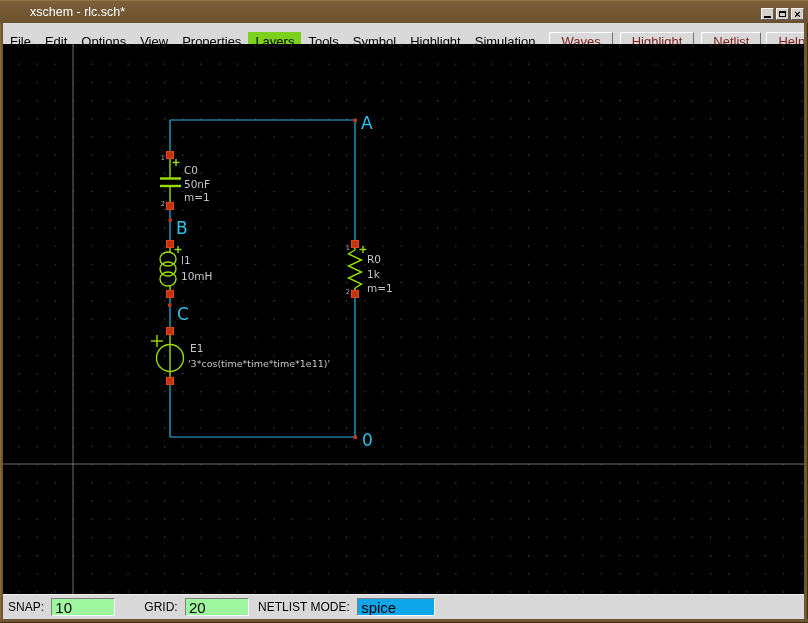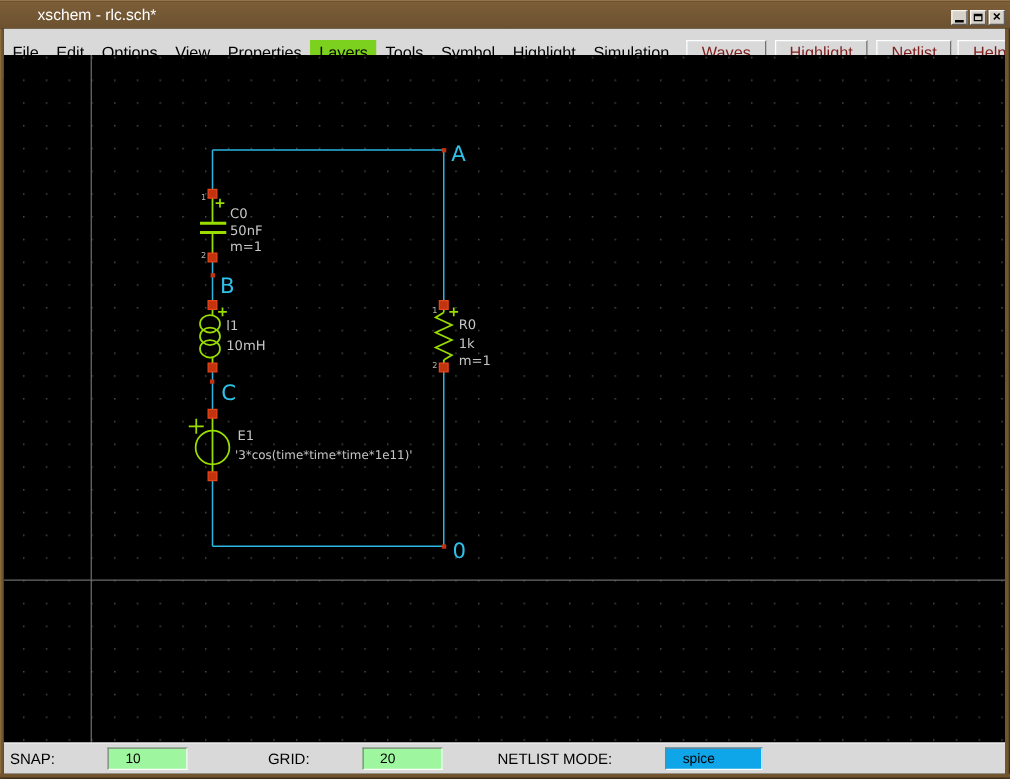--- a/index.html
+++ b/index.html
@@ -44,28 +44,28 @@
     border-right:1px solid #6f6f6f;border-bottom:1px solid #6f6f6f;
     font-size:13px;color:#7f1d1d;padding:1px 11px 2px;margin-left:7px;line-height:15px;
   }
   .tkbtn.last{margin-left:5px;border-right:none;padding-right:9px;}
   
   .canvas{position:absolute;left:3px;top:44px;width:801px;height:550px;background:#000;}
   
   .statusbar{
     position:absolute;left:3px;top:594px;width:801px;height:25px;
     background:#d9d9d9;display:flex;align-items:center;
-    font-size:12px;color:#000;box-sizing:border-box;border-top:1px solid #ececec;gap:35px;
+    font-size:12px;color:#000;box-sizing:border-box;border-top:1px solid #ececec;
   }
   .sb-label{margin-left:5px;white-space:pre;}
   .sb-field{
-    height:18px;box-sizing:border-box;font-size:11px;font-family:"Liberation Sans",sans-serif;
+    height:18px;box-sizing:border-box;font-size:15px;font-family:"Liberation Sans",sans-serif;
     border-top:1px solid #7f7f7f;border-left:1px solid #7f7f7f;
     border-right:1px solid #fbfbfb;border-bottom:1px solid #fbfbfb;
-    padding:0 13px;margin-left:4px;outline:none;
+    padding:0 3px;margin-left:4px;outline:none;
   }
   .sb-green{background:#9ef79e;width:64px;}
   .sb-gray{background:#0ea5e9;width:78px;}
   .sb-info{margin-left:7px;white-space:pre;}
   .gap1{margin-left:29px;text-align:right;}
   .gap2{margin-left:9px;}
 </style>
 </head>
 <body>
 

